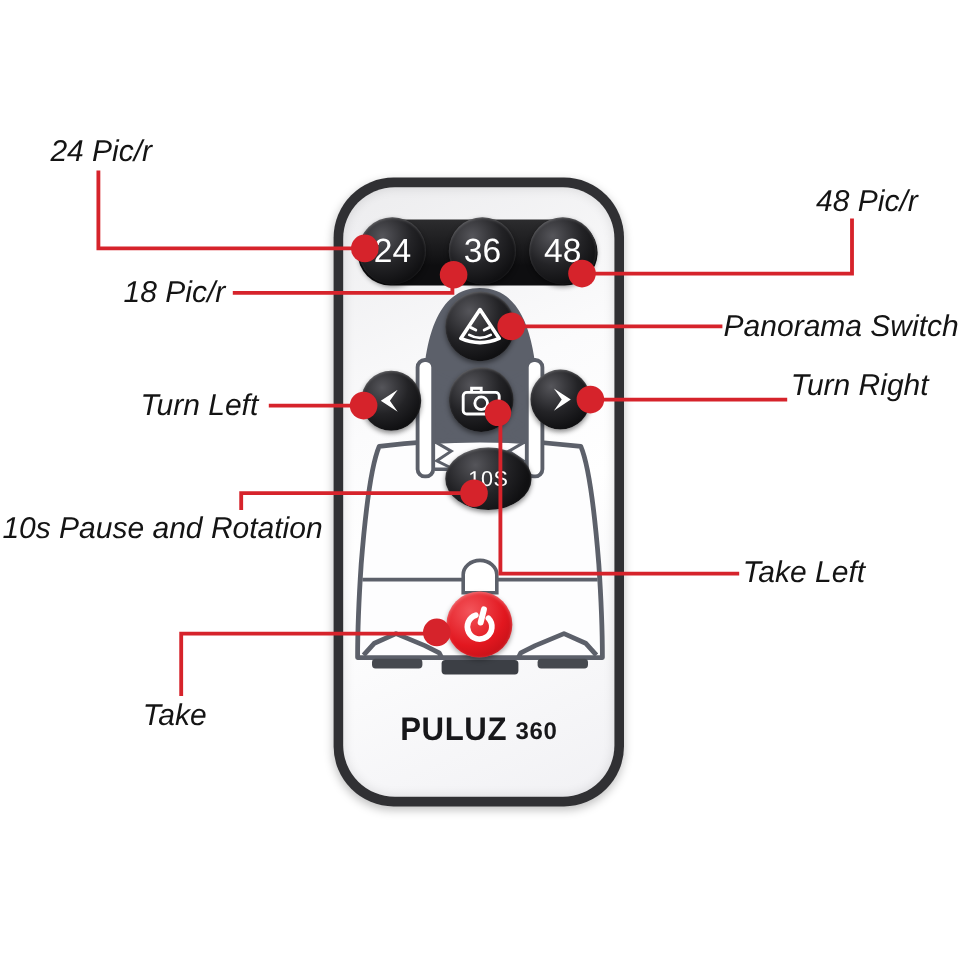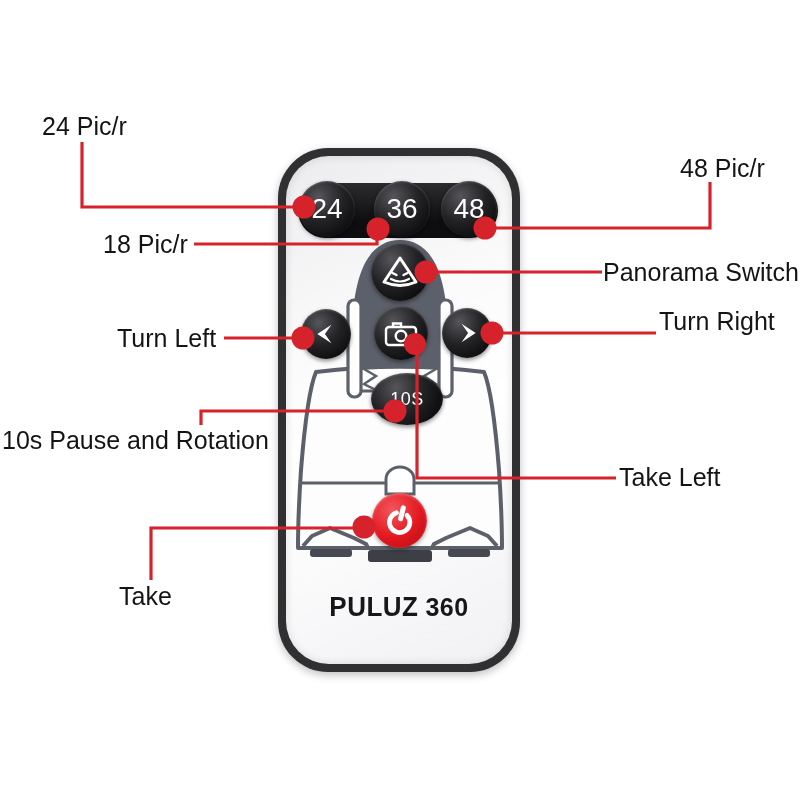--- a/index.html
+++ b/index.html
@@ -9,20 +9,21 @@
     font-family:"Liberation Sans", sans-serif;
   }
   
   .label{
     position:absolute;
     font-size:25px;
     line-height:27px;
     color:#141414;
     white-space:nowrap;
     z-index:5;
+    font-style:italic;
   }
   
   .remote{
     position:absolute;left:278px;top:148px;width:242px;height:524px;
     background:#303033;
     border-radius:50px;
     box-shadow:0 3px 8px rgba(0,0,0,.25);
     z-index:1;
   }
   .remote-face{
@@ -54,21 +55,21 @@
     background:radial-gradient(circle at 36% 30%, #f3555b 0%, #e2171f 55%, #b50e15 95%);
     box-shadow:0 2px 4px rgba(0,0,0,.35), inset 0 1px 3px rgba(255,255,255,.35);
   }
   
   .logo{
     position:absolute;left:278px;top:592px;width:242px;
     text-align:center;z-index:3;color:#17171a;
     letter-spacing:.5px;
   }
   .logo .brand{font-size:26px;font-weight:800;transform:scaleY(1.05);display:inline-block;}
-  .logo .suffix{font-size:25px;font-weight:700;margin-left:7px;}
+  .logo .suffix{font-size:20px;font-weight:700;margin-left:7px;}
   
   .callout-svg{position:absolute;left:0;top:0;z-index:4;pointer-events:none;}
 </style>
 </head>
 <body>
 
 <div class="remote">
   <div class="remote-face"></div>
 </div>
 

